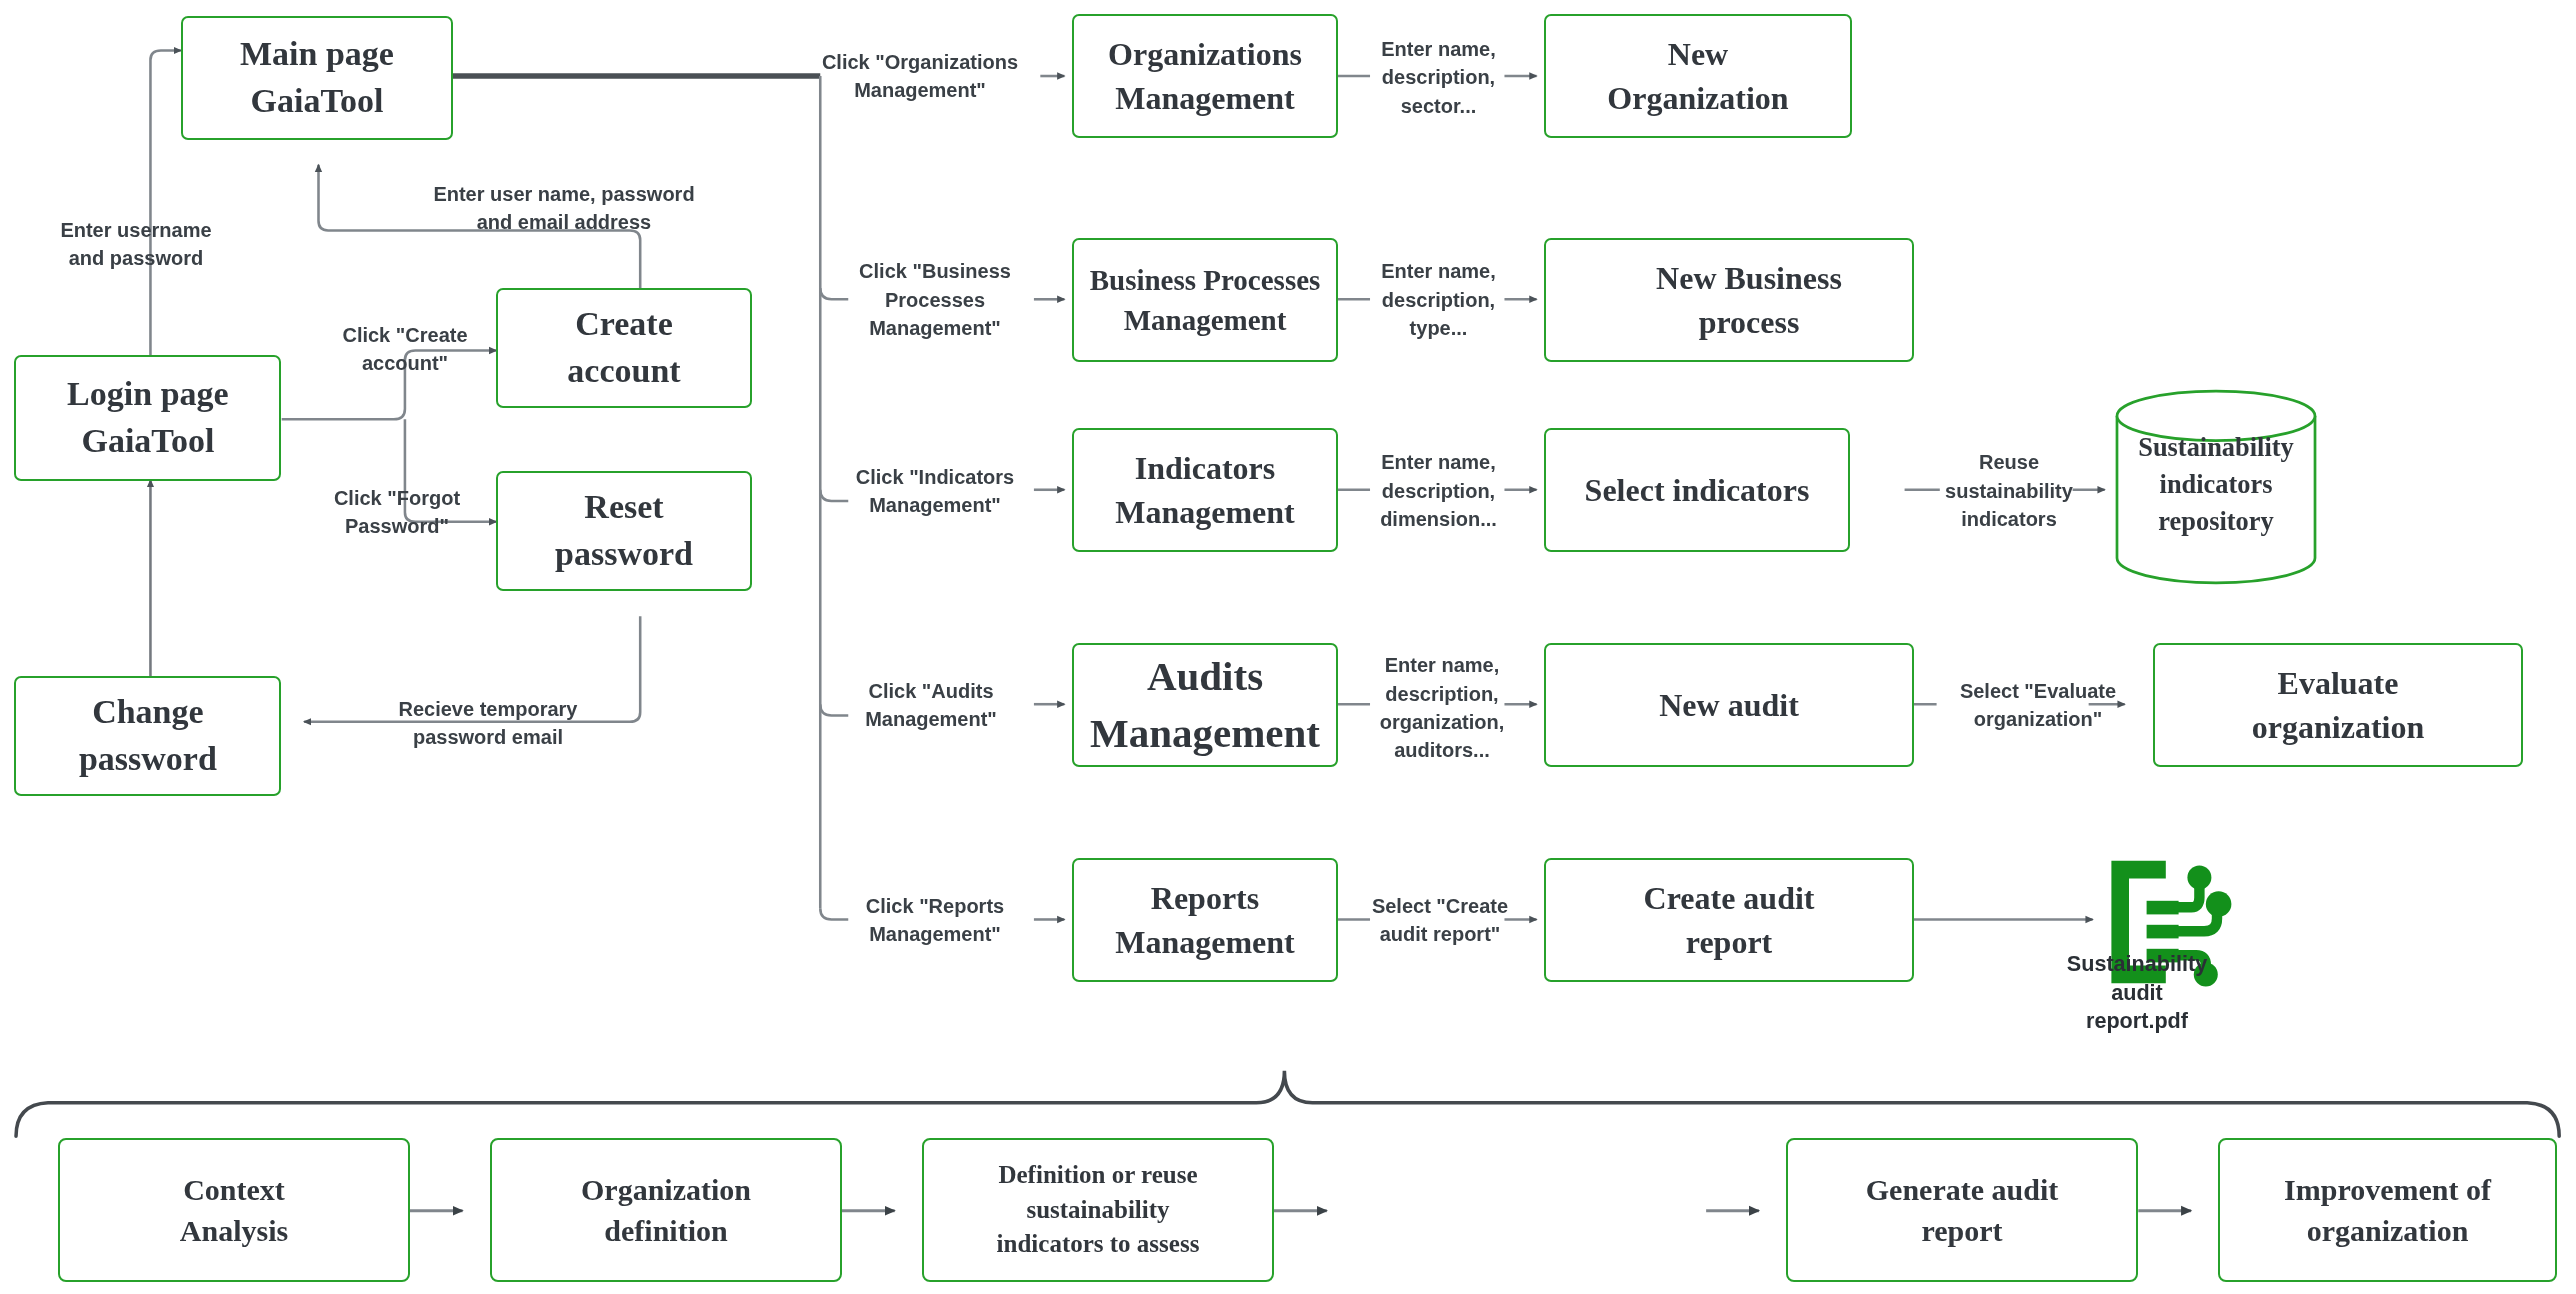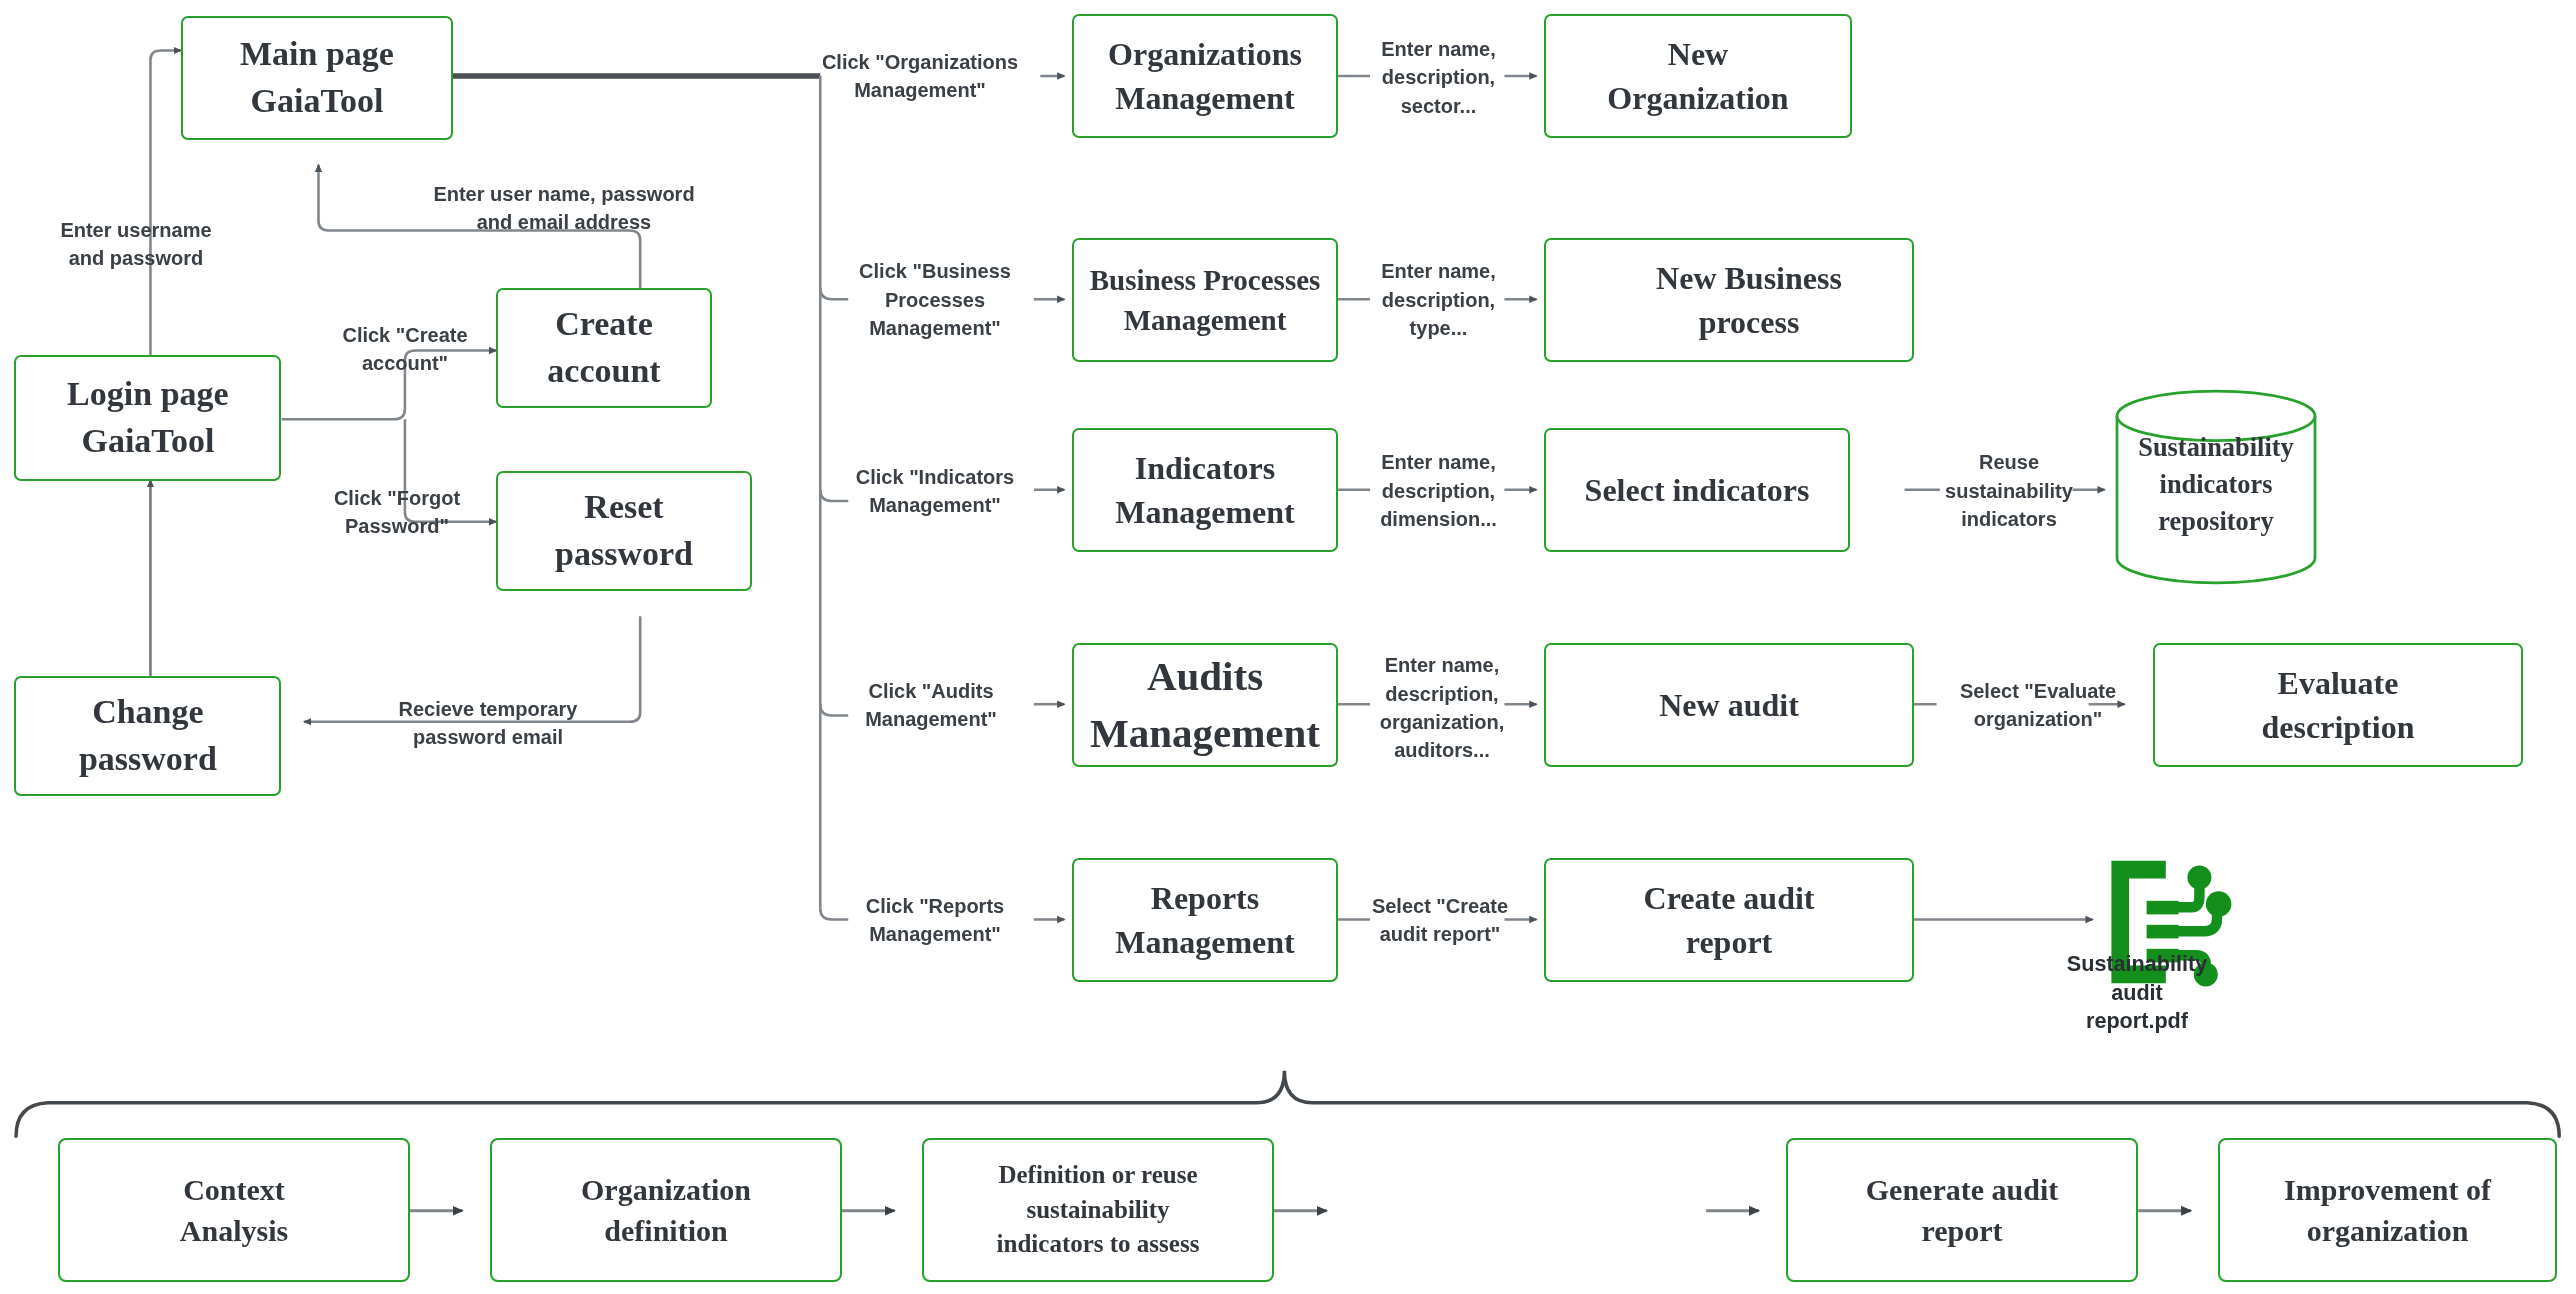--- a/index.html
+++ b/index.html
@@ -144,21 +144,21 @@
   <div class="node" style="left:181px;top:16px;width:272px;height:124px;font-size:34px;">
     <span class="t" style="white-space: pre-line;">Main page
 GaiaTool</span>
   </div>
 
   <div class="node" style="left:14.4px;top:355px;width:267px;height:126px;font-size:34px;">
     <span class="t" style="white-space: pre-line;">Login page
 GaiaTool</span>
   </div>
 
-  <div class="node" style="left:496px;top:288px;width:216px;height:120px;font-size:34px;align-items:center;">
+  <div class="node" style="left:496px;top:288px;width:256px;height:120px;font-size:34px;align-items:center;">
     <span class="t" style="white-space: pre-line;">Create
 account</span>
   </div>
 
   <div class="node" style="left:496px;top:471px;width:256px;height:120px;font-size:34px;">
     <span class="t" style="white-space: pre-line;">Reset
 password</span>
   </div>
 
   <div class="node" style="left:14.4px;top:676px;width:267px;height:120px;font-size:34px;">
@@ -206,21 +206,21 @@
 
   <div class="node" style="left:1072px;top:643px;width:266px;height:124px;font-size:41px;">
     <span class="t" style="white-space: pre-line;">Audits
 Management</span>
   </div>
   <div class="node" style="left:1544px;top:643px;width:370px;height:124px;font-size:32px;">
     <span class="t">New audit</span>
   </div>
   <div class="node" style="left:2153px;top:643px;width:370px;height:124px;font-size:32px;">
     <span class="t" style="white-space: pre-line;">Evaluate
-description</span>
+organization</span>
   </div>
 
   <div class="node" style="left:1072px;top:858px;width:266px;height:124px;font-size:32px;">
     <span class="t" style="white-space: pre-line;">Reports
 Management</span>
   </div>
   <div class="node" style="left:1544px;top:858px;width:370px;height:124px;font-size:32px;">
     <span class="t" style="white-space: pre-line;">Create audit
 report</span>
   </div>

